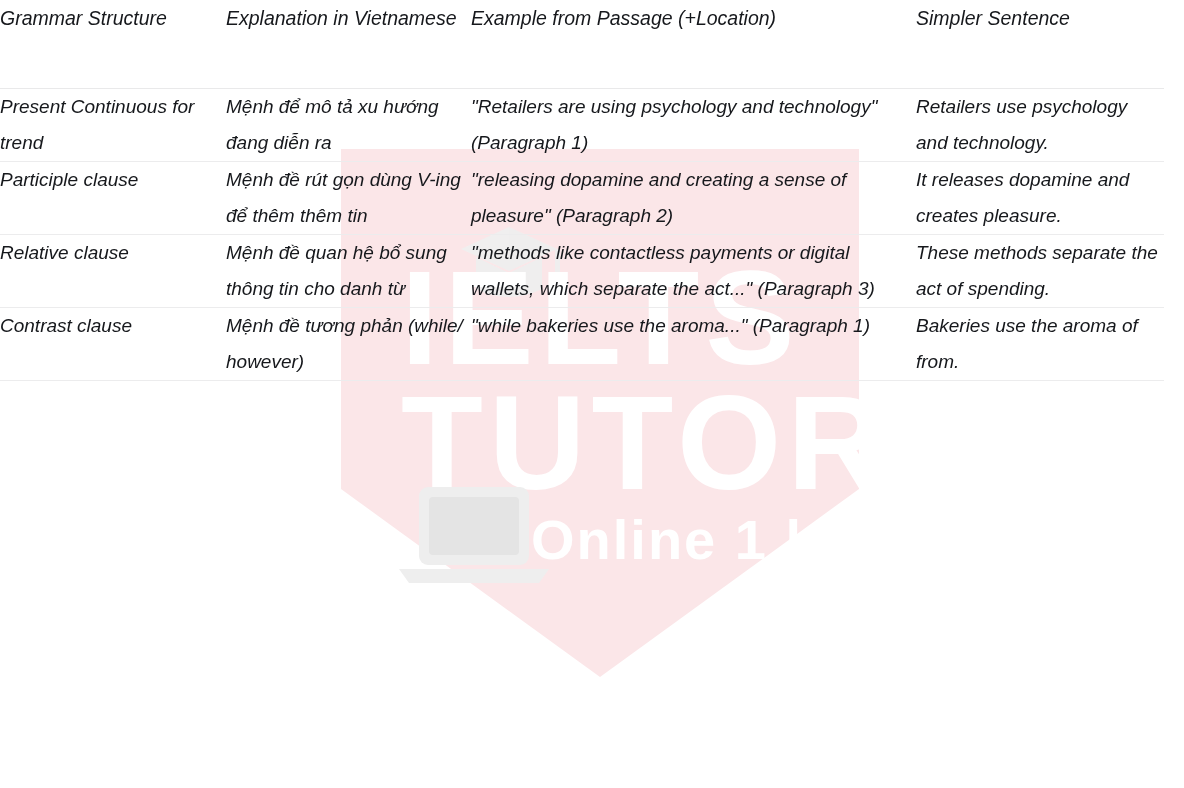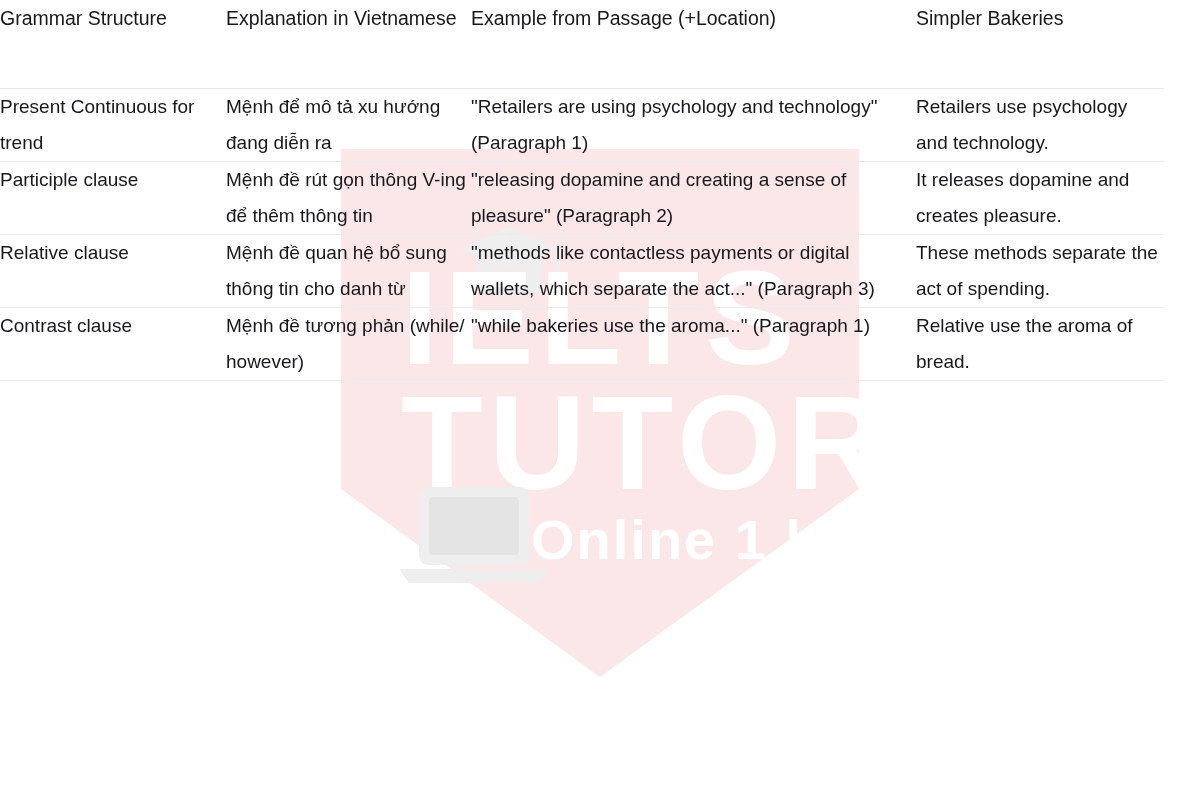--- a/index.html
+++ b/index.html
@@ -52,20 +52,21 @@
   #grammar-table col.c3 { width: 445px; }
   #grammar-table col.c4 { width: 248px; }
 
   #grammar-table th,
   #grammar-table td {
     vertical-align: top;
     text-align: left;
     padding: 0;
     background: transparent;
     border: 0;
+    font-style: italic;
   }
 
   thead th {
     font-weight: 400;
     font-size: 19.5px;
     line-height: 36px;
     color: #16181c;
     height: 88px;
     padding: 9px 22px 0 19px;
   }
@@ -130,44 +131,44 @@
       <col class="c1">
         <col class="c2">
         <col class="c3">
         <col class="c4">
     </colgroup>
     <thead>
       <tr>
         <th class="h-1">Grammar Structure</th>
         <th class="h-2">Explanation in Vietnamese</th>
         <th class="h-3">Example from Passage (+Location)</th>
-        <th class="h-4">Simpler Bakeries</th>
+        <th class="h-4">Simpler Sentence</th>
       </tr>
     </thead>
     <tbody>
       <tr class="r1">
         <td class="col-1">Present Continuous for trend</td>
         <td class="col-2">Mệnh để mô tả xu hướng đang diễn ra</td>
         <td class="col-3">"Retailers are using psychology and technology" (Paragraph 1)</td>
         <td class="col-4">Retailers use psychology and technology.</td>
       </tr>
       <tr class="r2">
         <td class="col-1">Participle clause</td>
-        <td class="col-2">Mệnh đề rút gọn thông V-ing để thêm thông tin</td>
+        <td class="col-2">Mệnh đề rút gọn dùng V-ing để thêm thêm tin</td>
         <td class="col-3">"releasing dopamine and creating a sense of pleasure" (Paragraph 2)</td>
         <td class="col-4">It releases dopamine and creates pleasure.</td>
       </tr>
       <tr class="r3">
         <td class="col-1">Relative clause</td>
         <td class="col-2">Mệnh đề quan hệ bổ sung thông tin cho danh từ</td>
         <td class="col-3">"methods like contactless payments or digital wallets, which separate the act..." (Paragraph 3)</td>
         <td class="col-4">These methods separate the act of spending.</td>
       </tr>
       <tr class="r5">
         <td class="col-1">Contrast clause</td>
         <td class="col-2">Mệnh đề tương phản (while/ however)</td>
         <td class="col-3">"while bakeries use the aroma..." (Paragraph 1)</td>
-        <td class="col-4">Relative use the aroma of bread.</td>
+        <td class="col-4">Bakeries use the aroma of from.</td>
       </tr>
     </tbody>
   </table>
 
 </div>
 
 </body></html>

